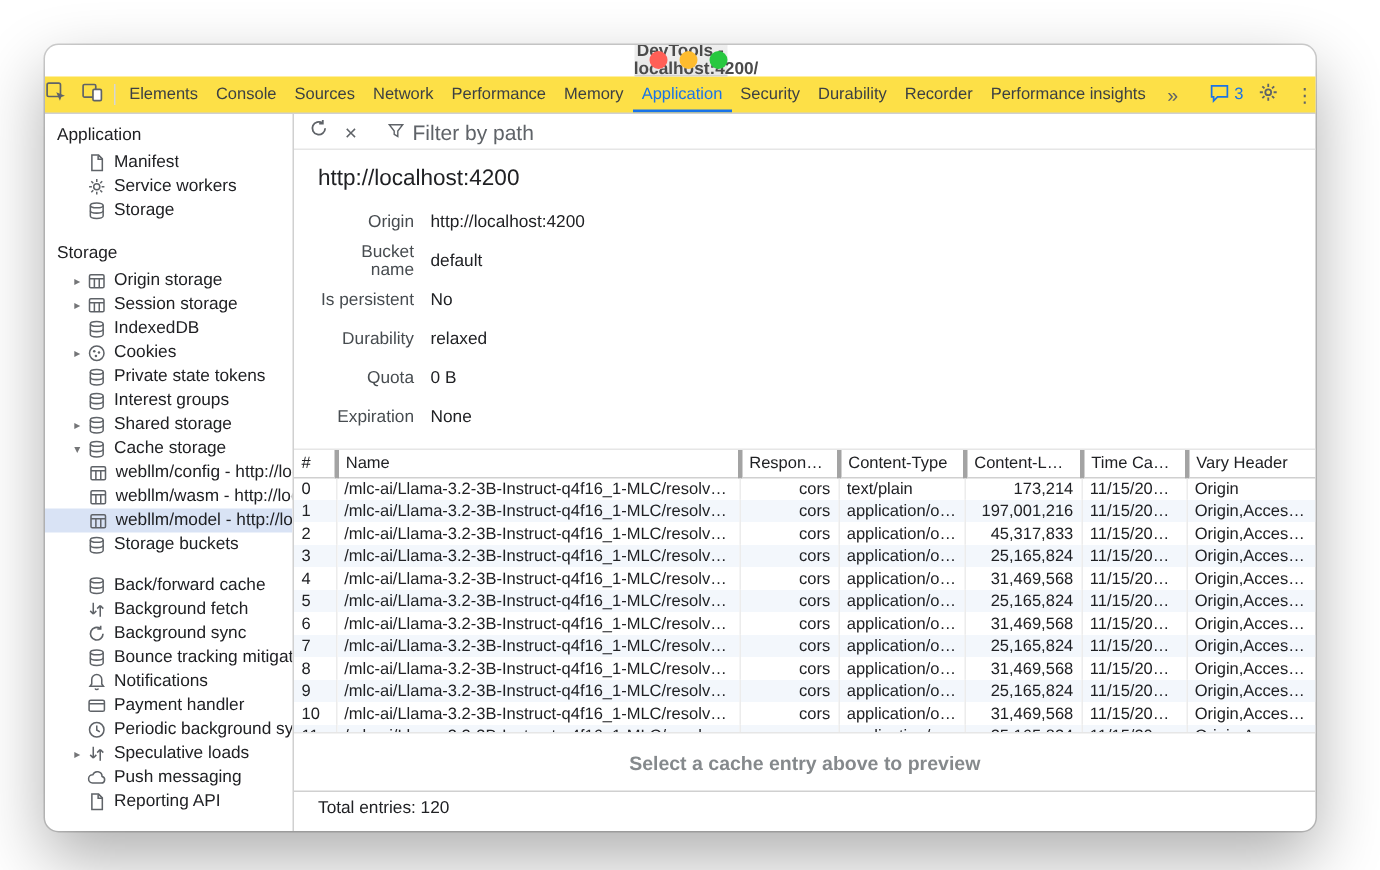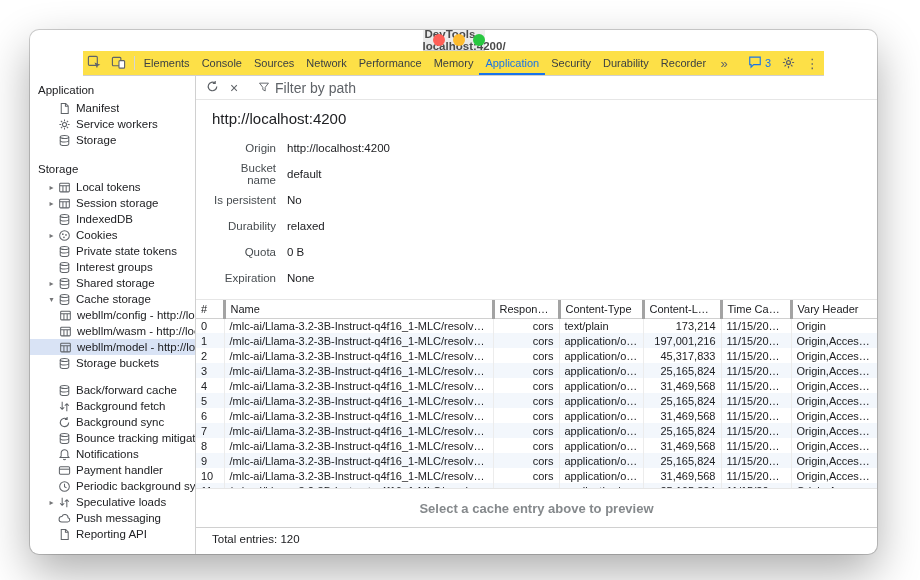--- a/index.html
+++ b/index.html
@@ -109,20 +109,23 @@
         </div>
         <div class="tab">
           <span>Security</span>
         </div>
         <div class="tab">
           <span>Durability</span>
         </div>
         <div class="tab">
           <span>Recorder</span>
         </div>
+        <div class="tab">
+          <span>Performance insights</span>
+        </div>
       </div>
     <div class="tabbar-right">
       <div class="icon-btn glyph">»</div>
       <div class="vsep"></div>
       <div class="feedback">
         <span><svg width="14" height="14" viewBox="0 0 16 16">
               <path d="M2 2.5h12v8.5H6.5L3.5 14v-3H2z" fill="none" stroke="currentColor" stroke-width="1.3"></path>
             </svg></span>
         <span>3</span>
       </div>
@@ -175,21 +178,21 @@
         <div class="side-section">
           <div class="side-section-title">Storage</div>
           <div class="side-item">
             <span class="expander">▸</span>
             <span class="ic">
               <svg width="13" height="13" viewBox="0 0 14 14">
                 <rect x="1.8" y="2.3" width="10.4" height="9.4" rx="1" fill="none" stroke="currentColor" stroke-width="1.1"></rect>
                 <path d="M1.8 5.2h10.4M5.3 5.2v6.5M8.8 5.2v6.5" stroke="currentColor" stroke-width="1.1" fill="none"></path>
               </svg>
             </span>
-            <span class="lbl">Local tokens</span>
+            <span class="lbl">Origin storage</span>
           </div>
           <div class="side-item">
             <span class="expander">▸</span>
             <span class="ic">
               <svg width="13" height="13" viewBox="0 0 14 14">
                 <rect x="1.8" y="2.3" width="10.4" height="9.4" rx="1" fill="none" stroke="currentColor" stroke-width="1.1"></rect>
                 <path d="M1.8 5.2h10.4M5.3 5.2v6.5M8.8 5.2v6.5" stroke="currentColor" stroke-width="1.1" fill="none"></path>
               </svg>
             </span>
             <span class="lbl">Session storage</span>

